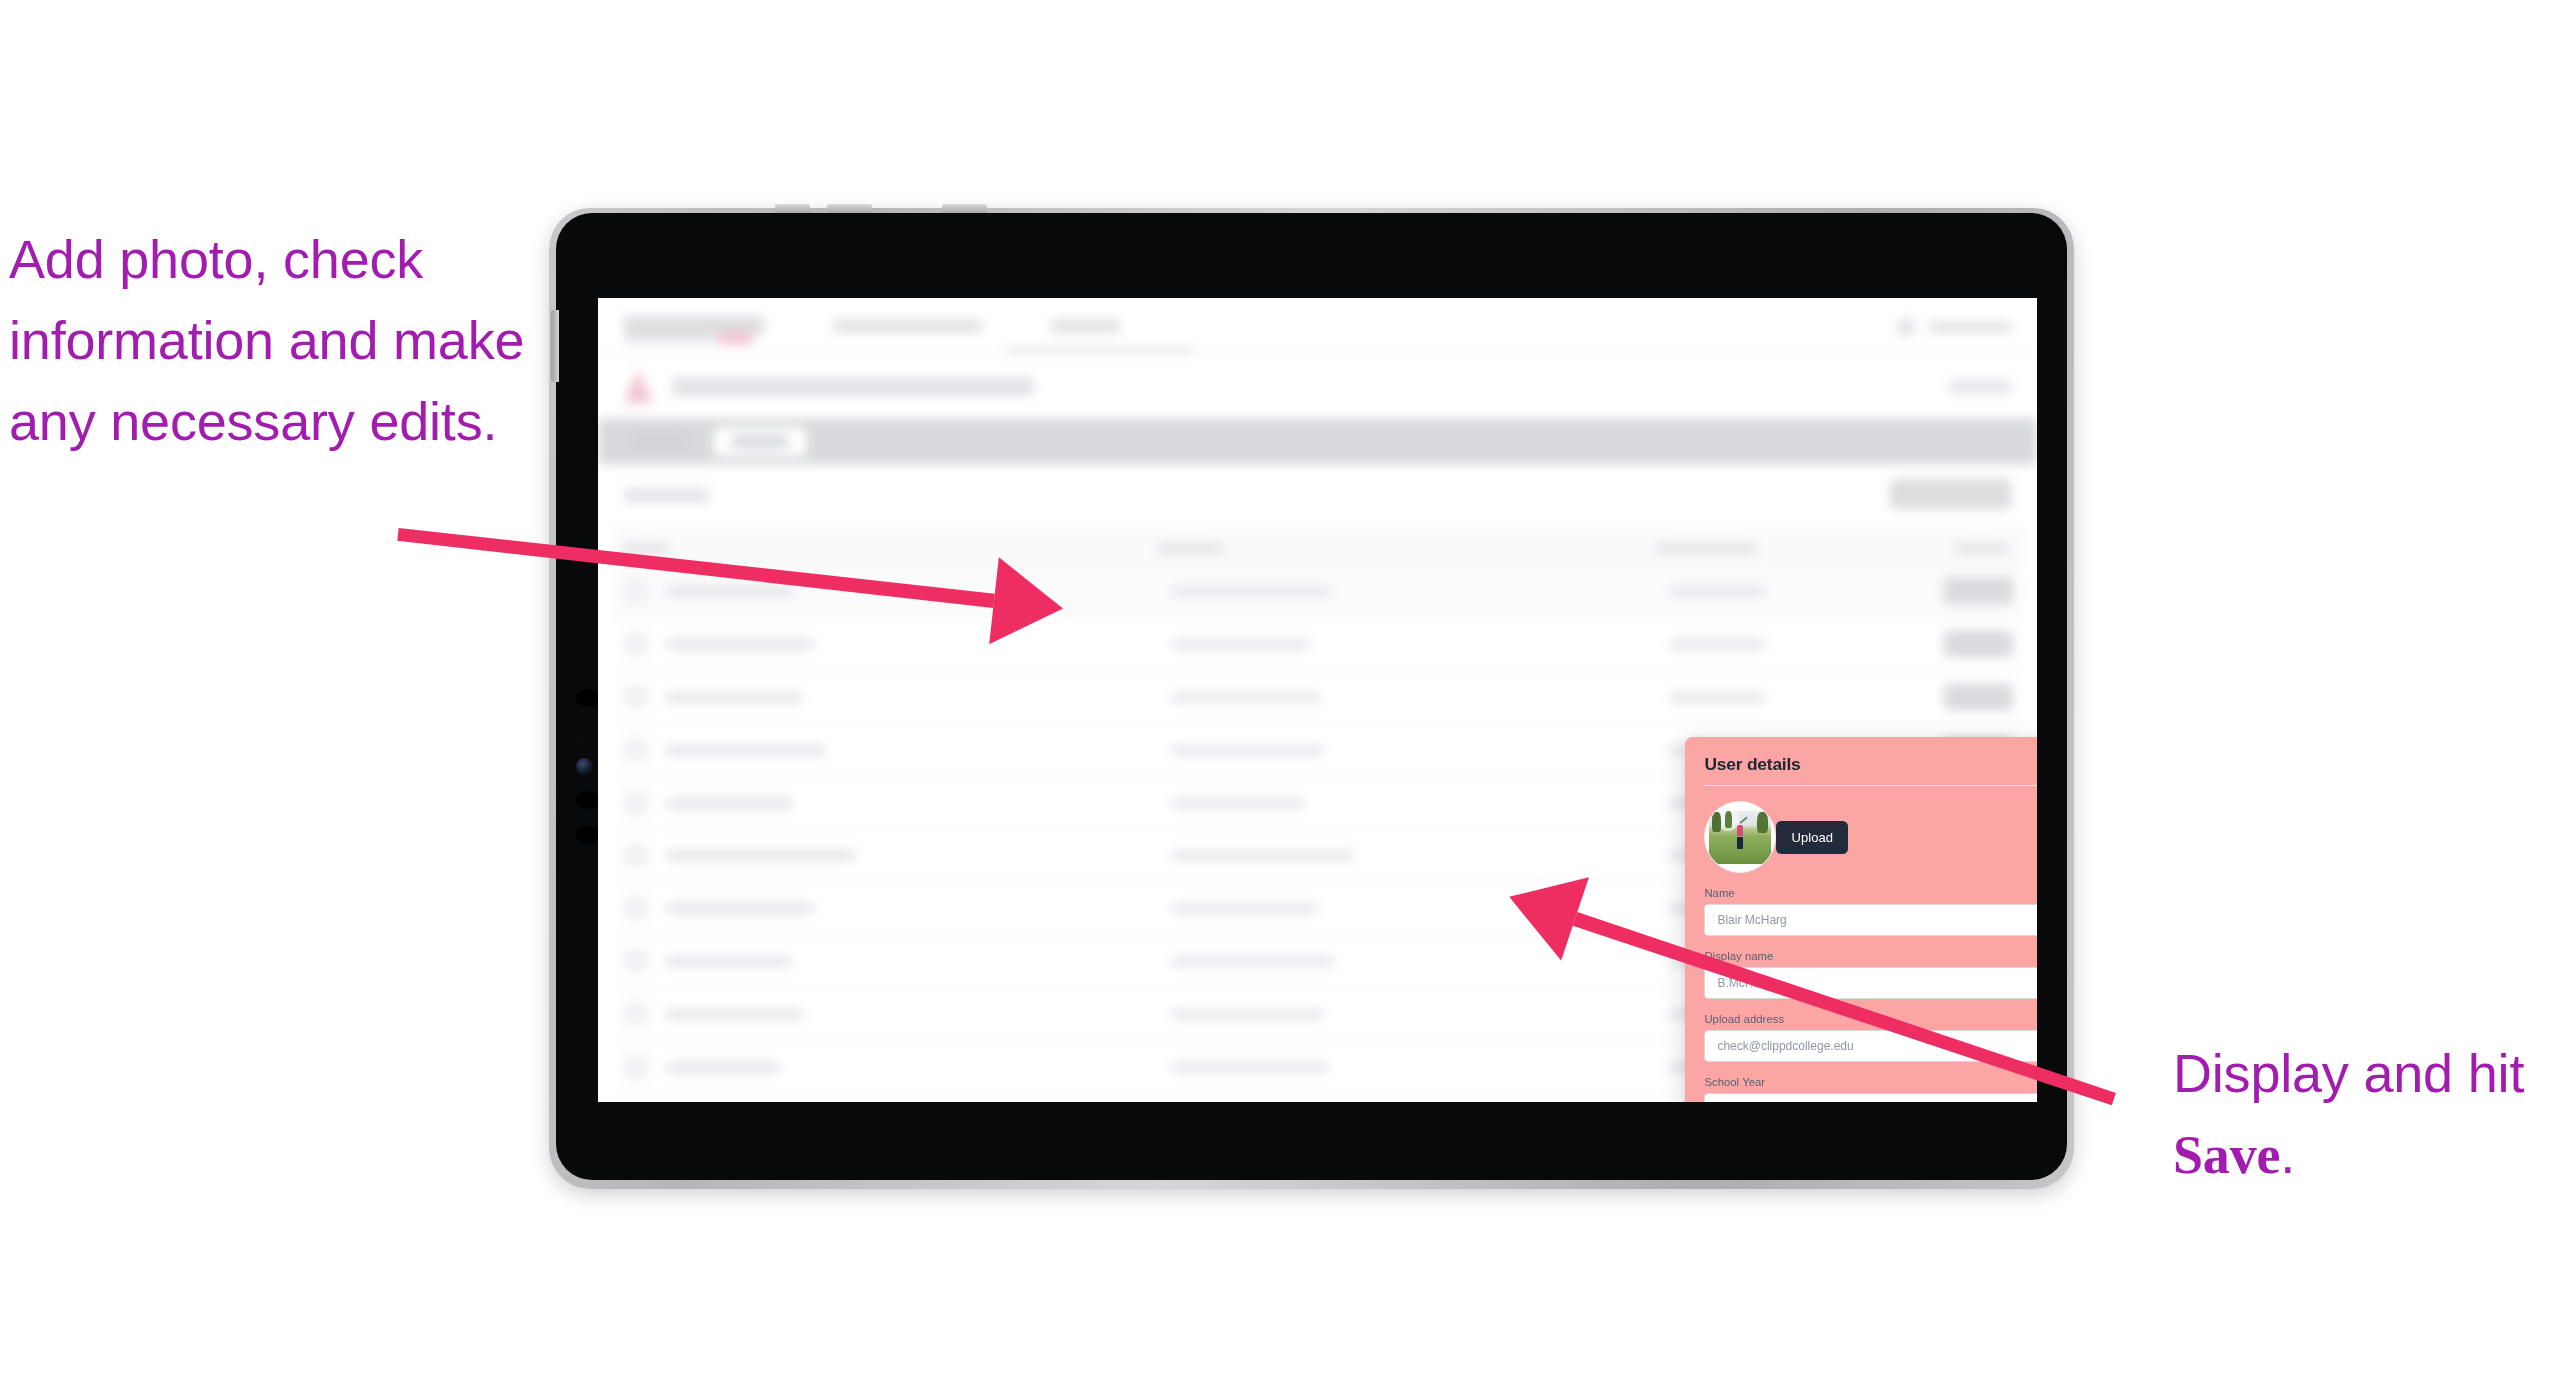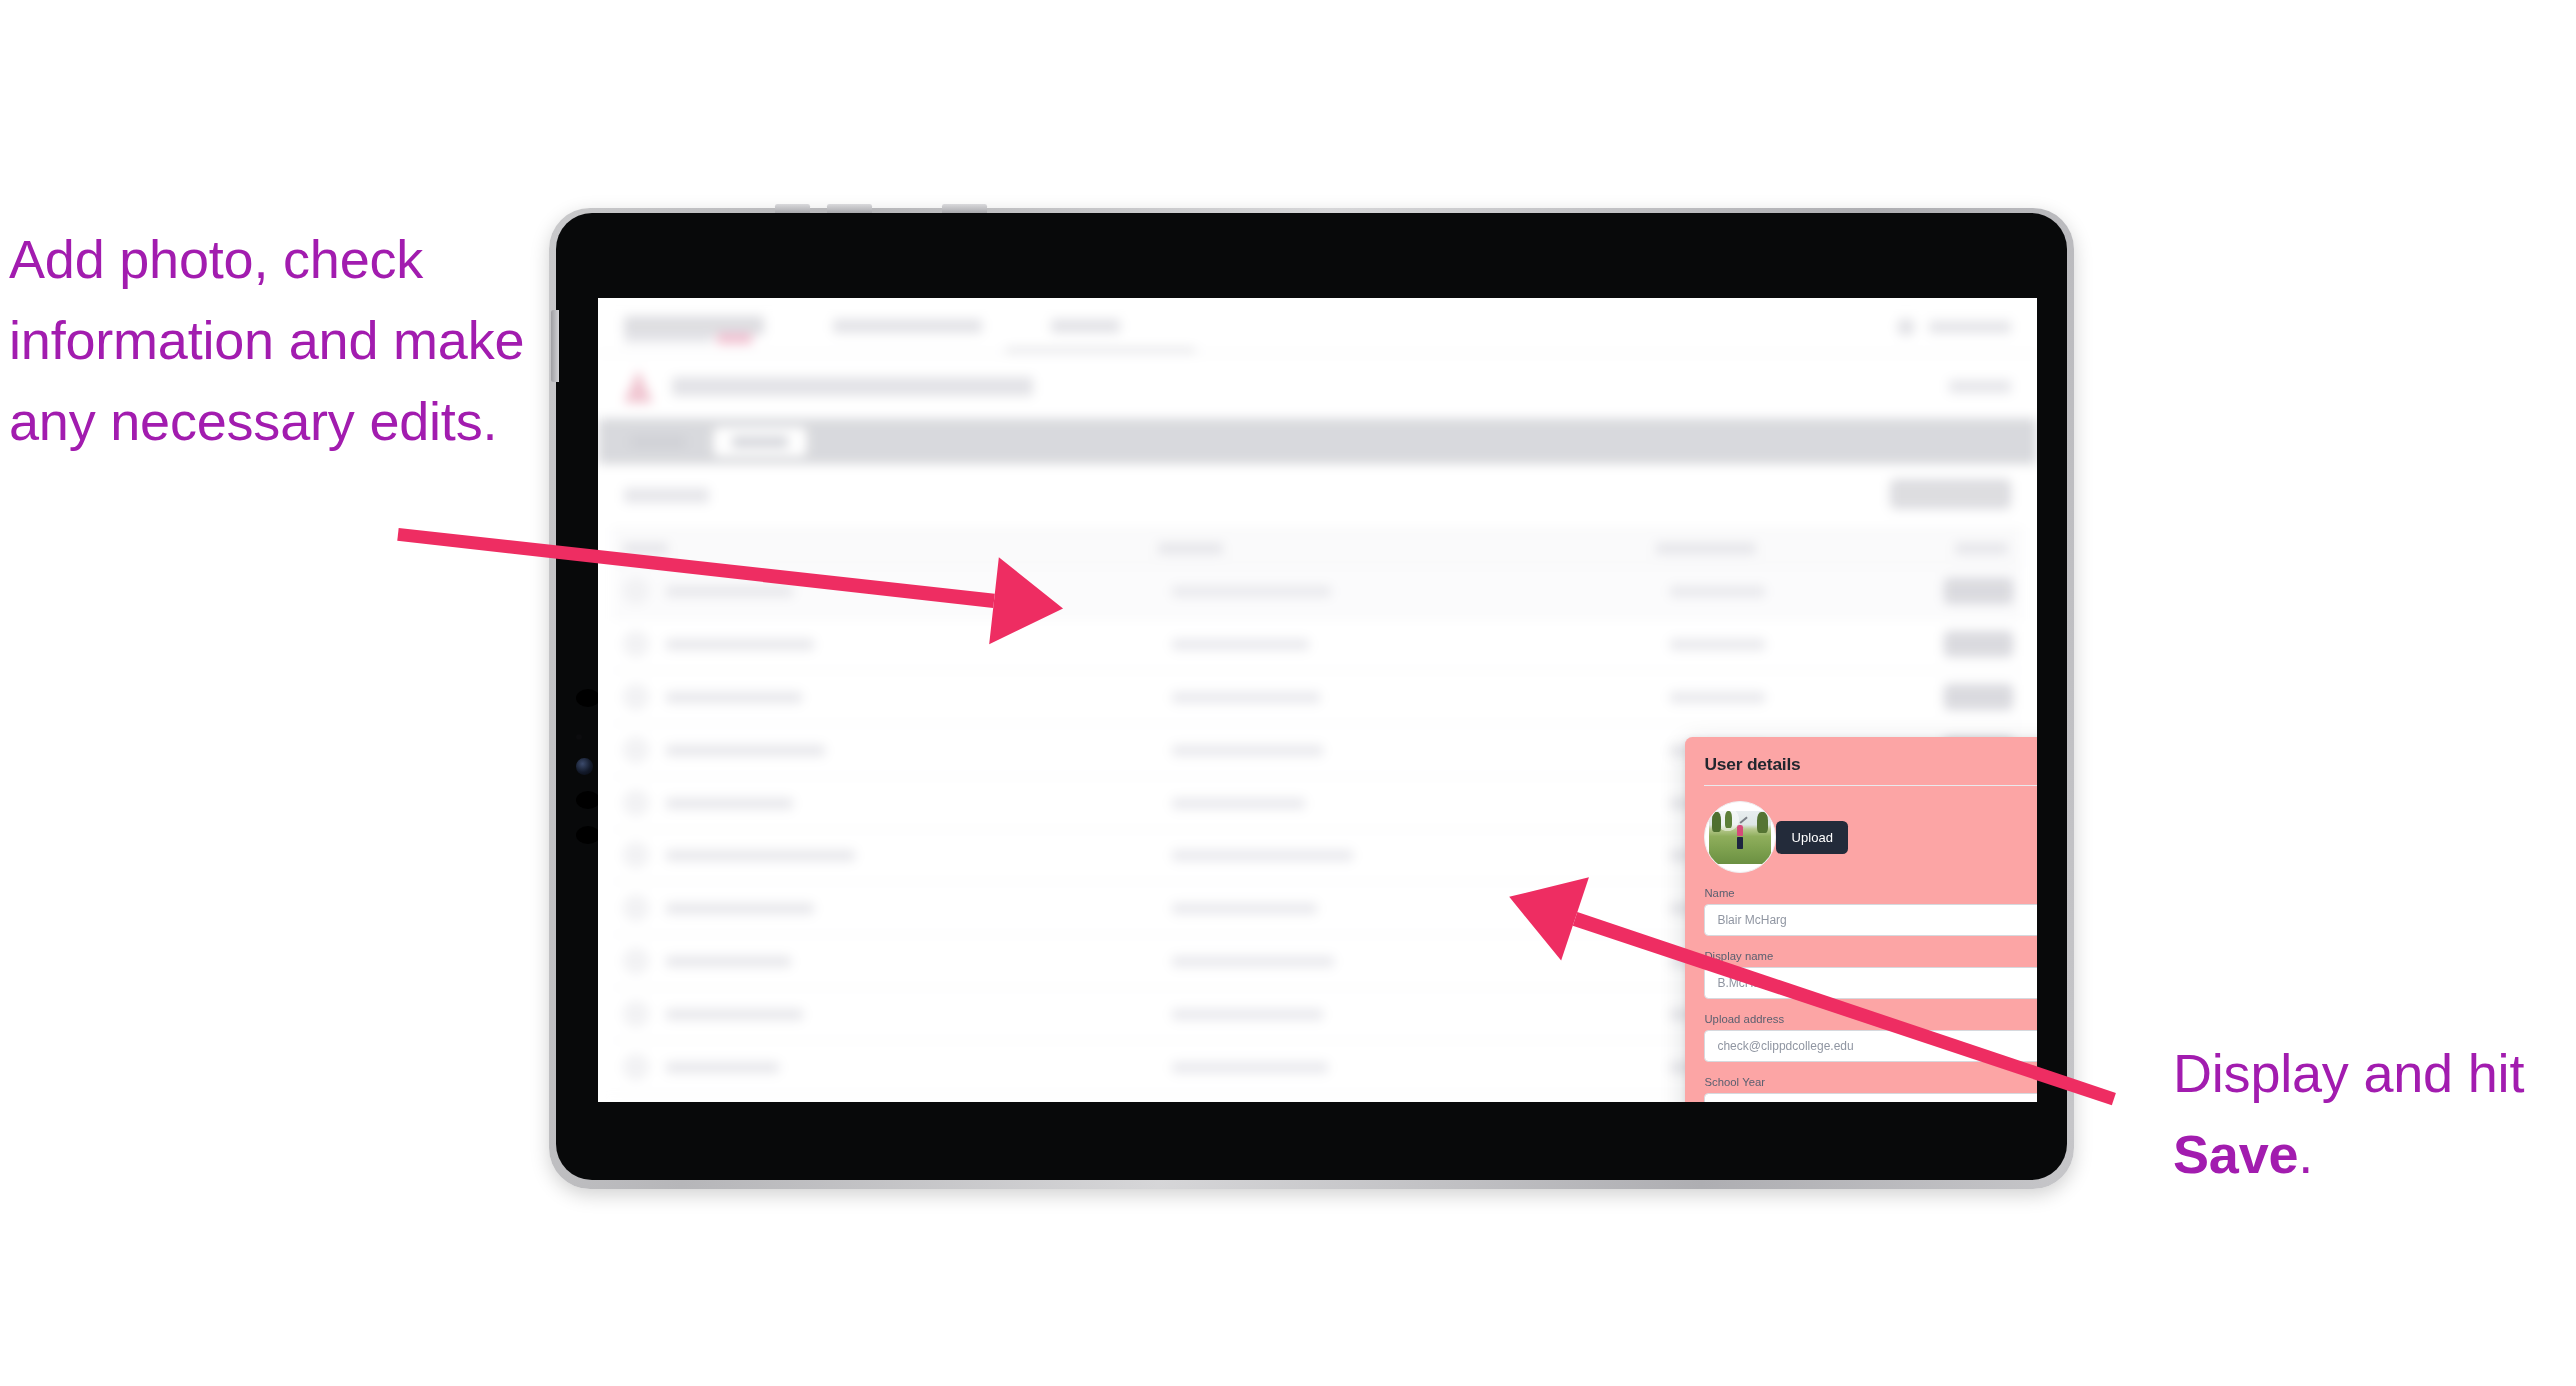--- a/index.html
+++ b/index.html
@@ -25,21 +25,21 @@
     width: 528px;
     font-size: 54px;
     line-height: 81px;
   }
   #annot-right {
     left: 2173px; top: 1033px;
     width: 393px;
     font-size: 54px;
     line-height: 81px;
   }
-  #annot-right .bold { font-weight: 700; }
+  #annot-right .bold { font-weight: 700; font-family: Liberation Serif, serif; }
 
   .arrow-layer {
     position: absolute; left: 0; top: 0;
     width: 2576px; height: 1386px;
     pointer-events: none;
   }
 
   
   #tablet {
     position: absolute;

